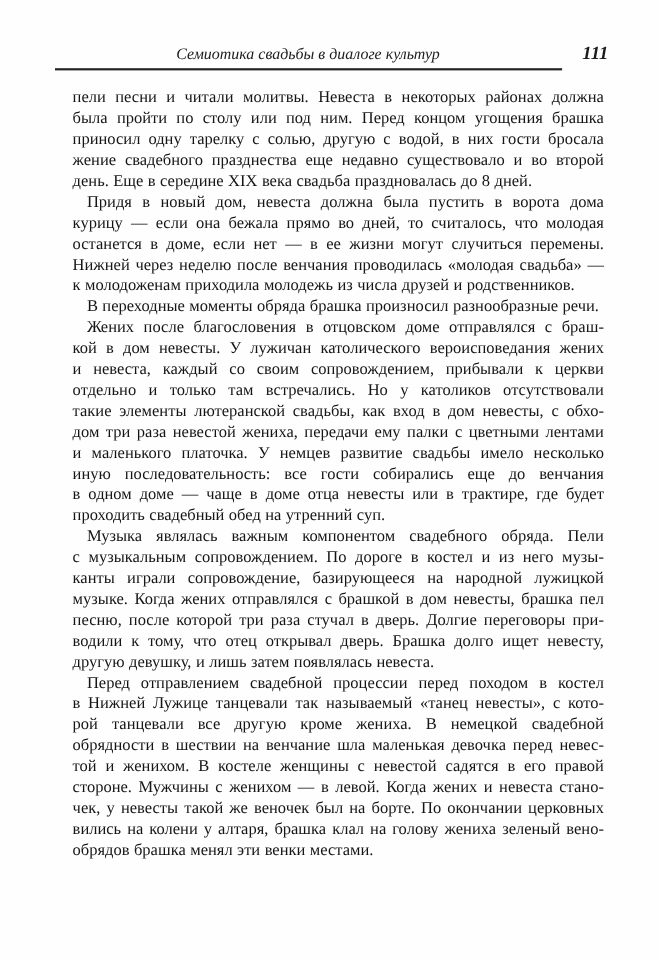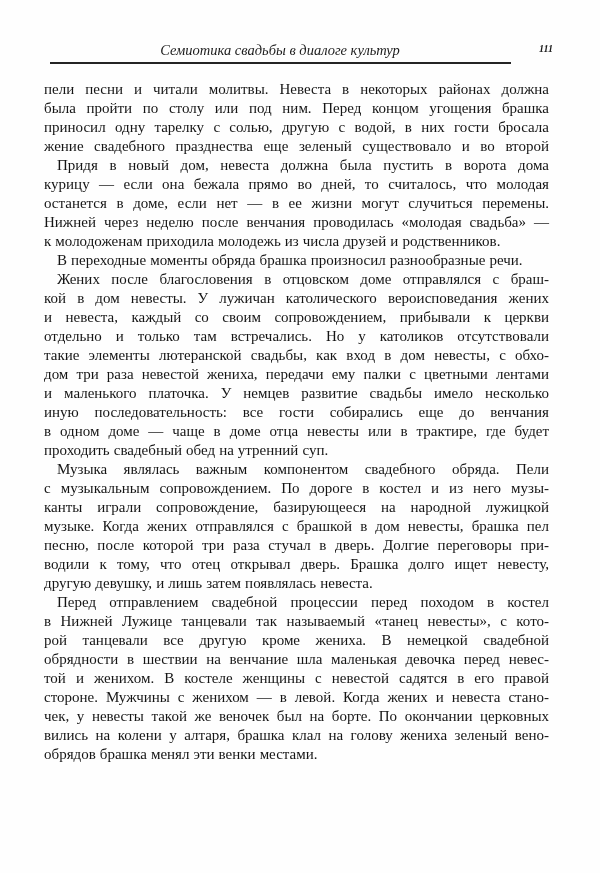--- a/index.html
+++ b/index.html
@@ -29,21 +29,21 @@
     line-height: 18px;
     color: #1c1c1c;
     white-space: nowrap;
   }
   .page-number {
     position: absolute;
     top: 40px;
     right: 47px;
     font-style: italic;
     font-weight: bold;
-    font-size: 10px;
+    font-size: 17px;
     line-height: 18px;
     color: #1c1c1c;
   }
   .head-rule {
     position: absolute;
     left: 50px;
     top: 62px;
     width: 461px;
     height: 2px;
     background: #242424;
@@ -59,41 +59,43 @@
     margin: 0;
     padding: 0;
   }
   .tl {
     height: 19px;
     line-height: 19px;
     text-align: justify;
     text-align-last: justify;
     white-space: normal;
     word-spacing: 0.02em;
+    margin-left: 22px;
   }
   .tl.last {
     text-align-last: left;
   }
   .tl.ind {
     text-indent: 13px;
   }
 </style>
 </head>
 <body>
 
 <div class="page">
   <div class="running-head">Семиотика свадьбы в диалоге культур</div>
   <div class="page-number">111</div>
   <div class="head-rule"></div>
   <div class="body-text">
       <div class="paragraph">
         <div class="tl">пели песни и читали молитвы. Невеста в некоторых районах должна</div>
         <div class="tl">была пройти по столу или под ним. Перед концом угощения брашка</div>
         <div class="tl">приносил одну тарелку с солью, другую с водой, в них гости бросала</div>
-        <div class="tl">жение свадебного празднества еще зеленый существовало и во второй</div>
+        <div class="tl">жение свадебного празднества еще недавно существовало и во второй</div>
+        <div class="tl last">день. Еще в середине XIX века свадьба праздновалась до 8 дней.</div>
       </div>
       <div class="paragraph">
         <div class="tl ind">Придя в новый дом, невеста должна была пустить в ворота дома</div>
         <div class="tl">курицу — если она бежала прямо во дней, то считалось, что молодая</div>
         <div class="tl">останется в доме, если нет — в ее жизни могут случиться перемены.</div>
         <div class="tl">Нижней через неделю после венчания проводилась «молодая свадьба» —</div>
         <div class="tl last">к молодоженам приходила молодежь из числа друзей и родственников.</div>
       </div>
       <div class="paragraph">
         <div class="tl last ind">В переходные моменты обряда брашка произносил разнообразные речи.</div>

